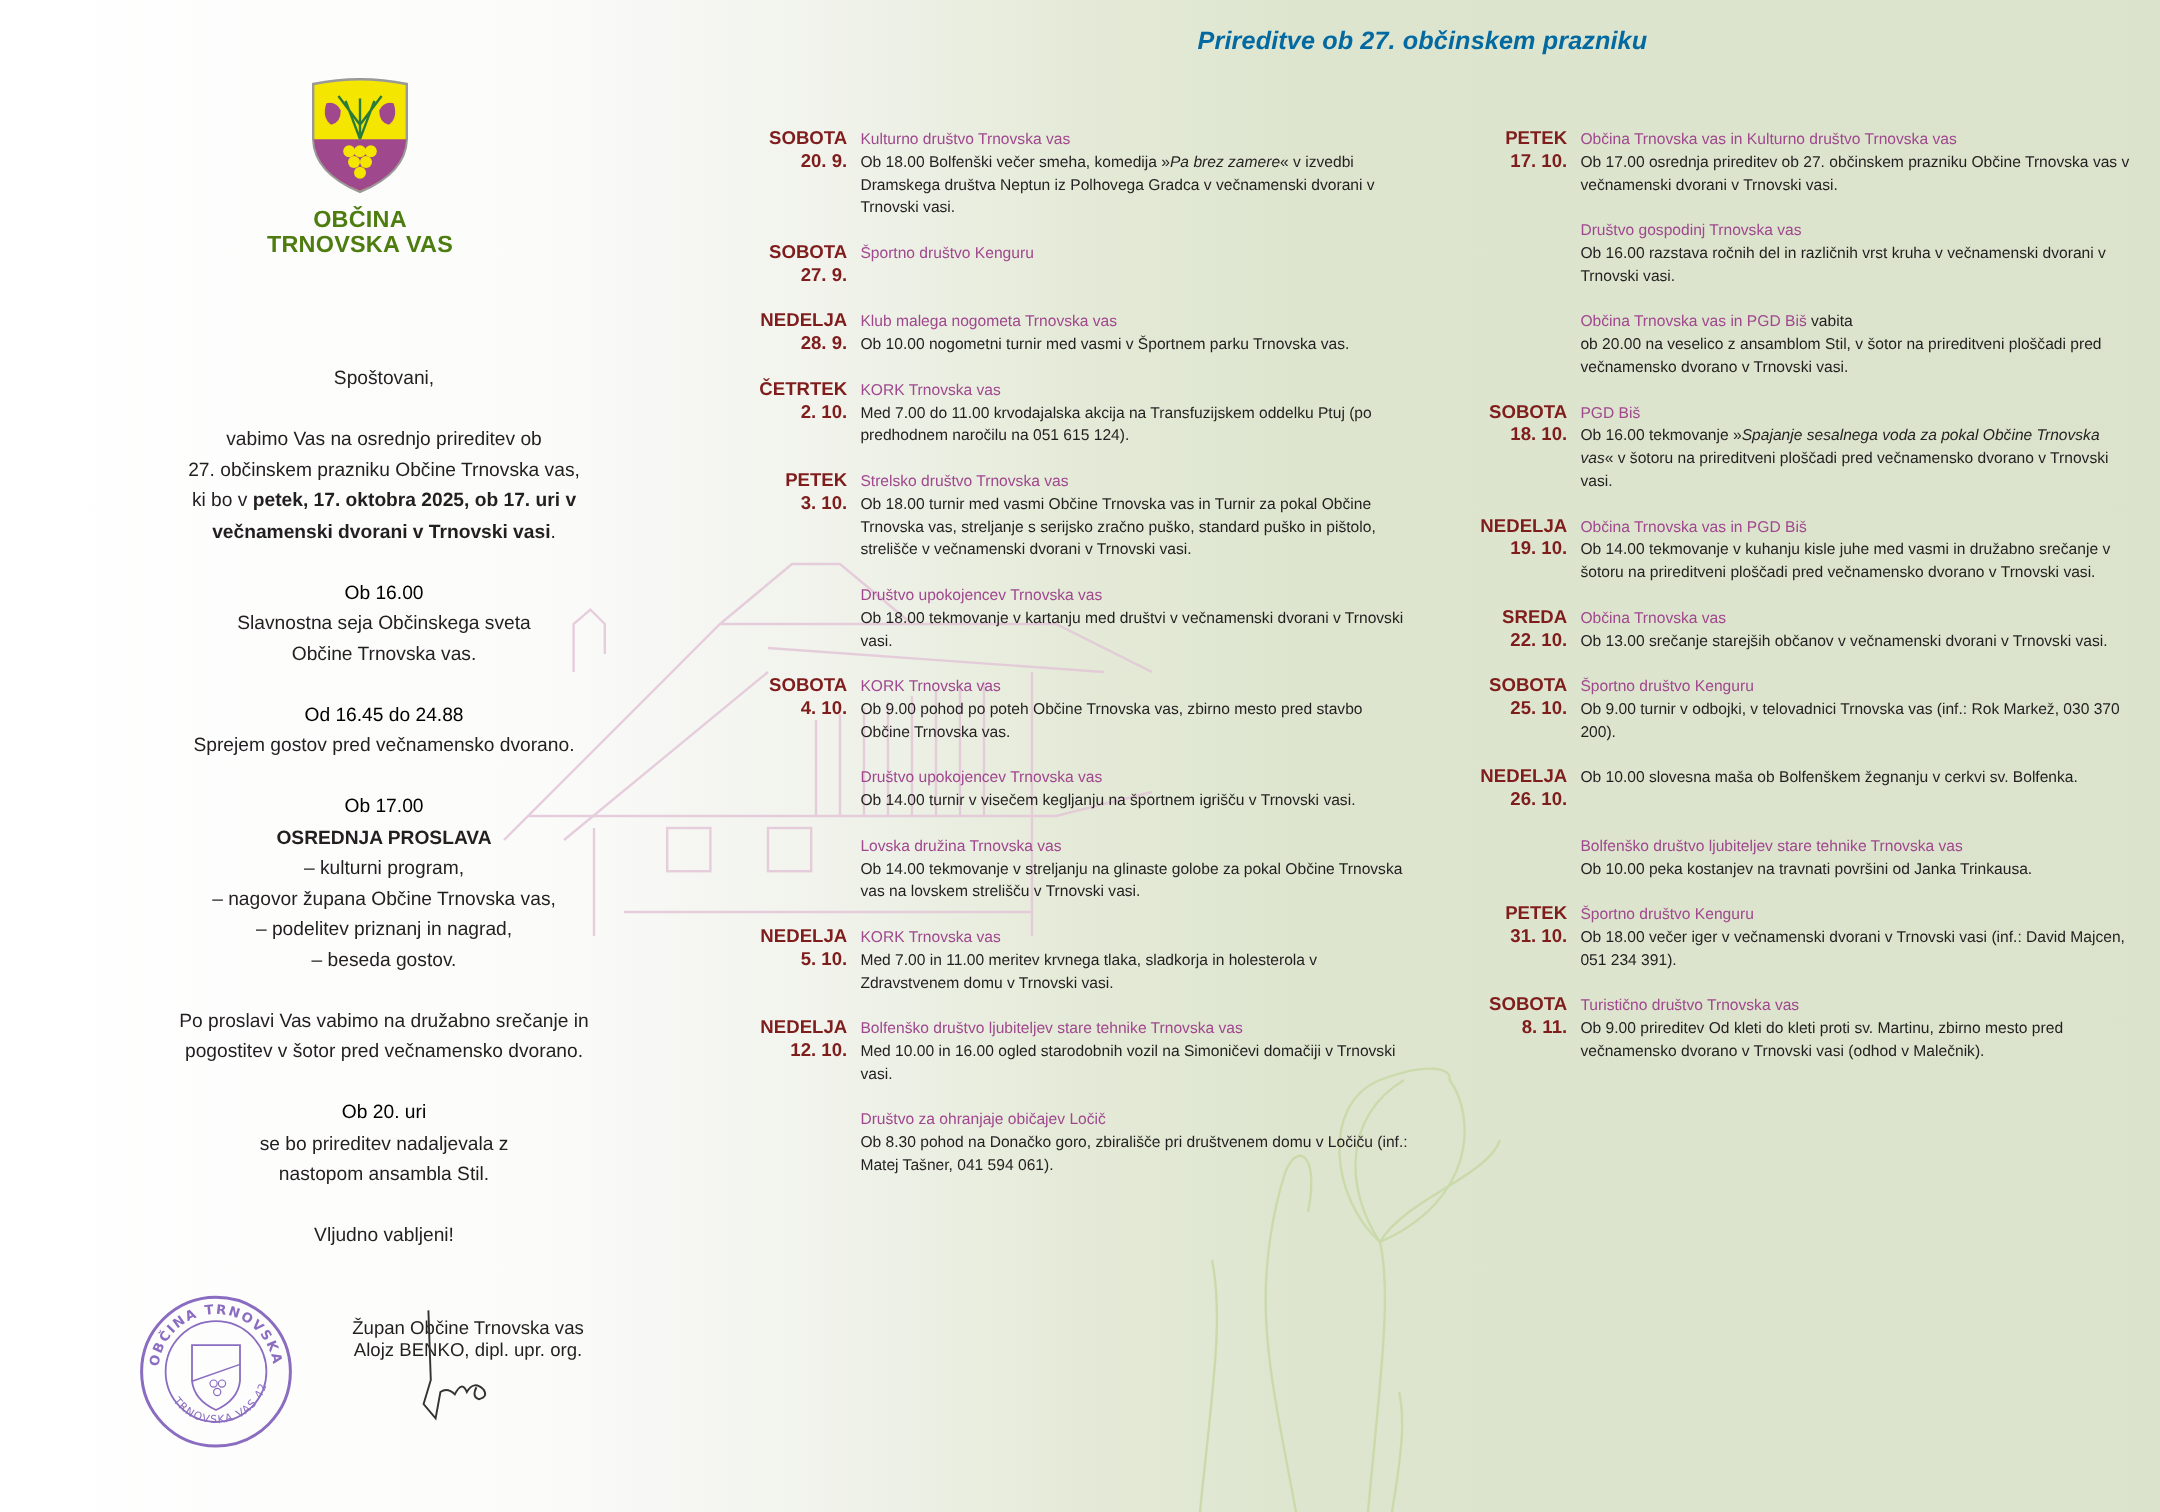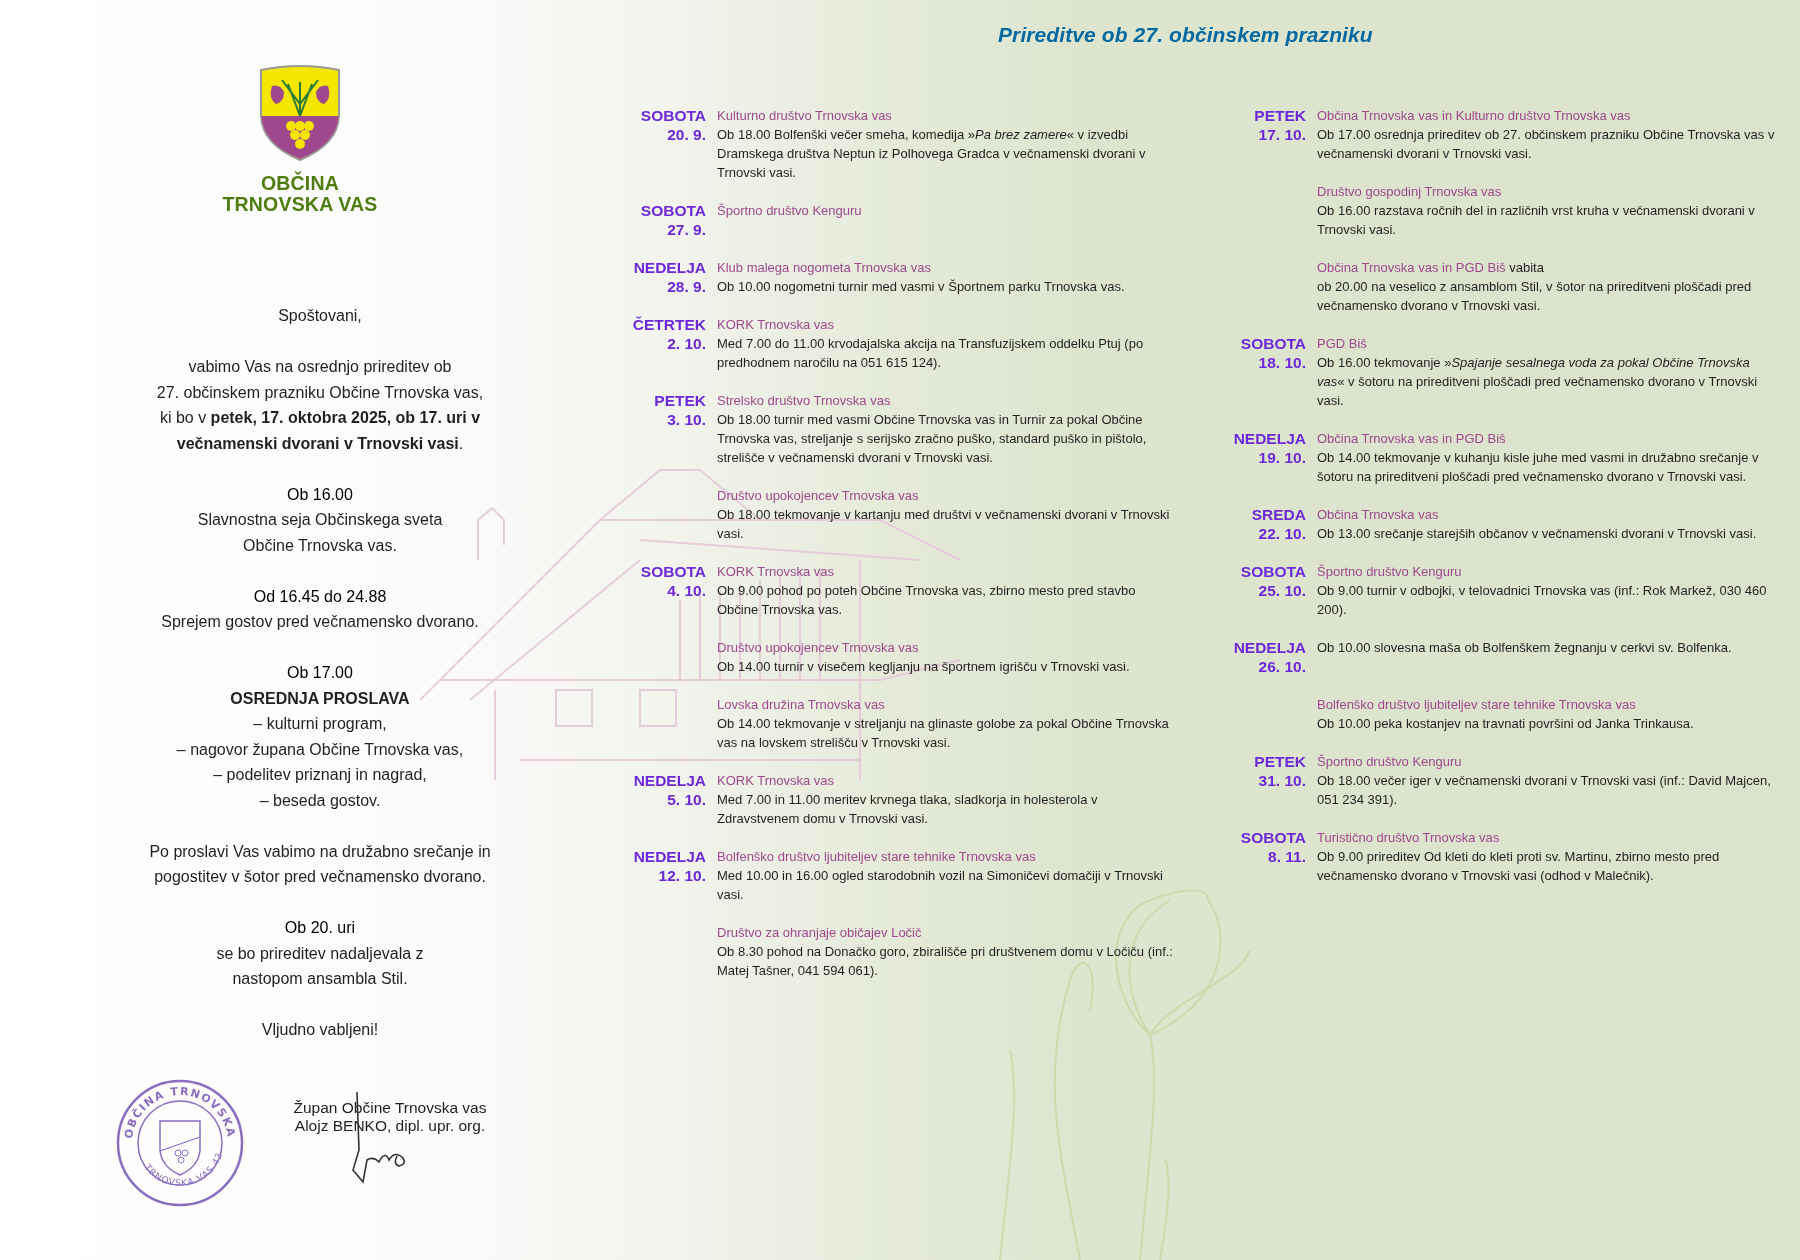--- a/index.html
+++ b/index.html
@@ -29,21 +29,21 @@
 
   
   .heading { position: absolute; left: 998px; top: 23px; font-size: 21px; font-style: italic; font-weight: bold;
     color: #0369a1; letter-spacing: 0.1px; }
 
   
   .col { position: absolute; top: 106px; width: 550px; }
   .col1 { left: 630px; }
   .col2 { left: 1230px; }
   .event { display: flex; margin-bottom: 19px; }
-  .date { width: 87px; flex: 0 0 87px; text-align: right; padding-right: 11px; color: #6d28d9; font-weight: bold;
+  .date { width: 87px; flex: 0 0 87px; text-align: right; padding-right: 11px; color: #7f1d1d; font-weight: bold;
     font-size: 15.5px; line-height: 19px; }
   .date .day { display: block; }
   .date .dm { display: block; }
   .body { flex: 1; font-size: 13px; line-height: 19px; }
   .org { color: #a0488e; }
   .desc { color: #231f20; }
   .desc i { font-style: italic; }
 </style>
 </head>
 <body>
@@ -327,21 +327,21 @@
           <div class="desc">Ob 13.00 srečanje starejših občanov v večnamenski dvorani v Trnovski vasi.</div>
         </div>
     </div>
     <div class="event">
       <div class="date">
           <span class="day">SOBOTA</span>
           <span class="dm">25. 10.</span>
         </div>
       <div class="body">
           <div class="org">Športno društvo Kenguru</div>
-          <div class="desc">Ob 9.00 turnir v odbojki, v telovadnici Trnovska vas (inf.: Rok Markež, 030 460 200).</div>
+          <div class="desc">Ob 9.00 turnir v odbojki, v telovadnici Trnovska vas (inf.: Rok Markež, 030 370 200).</div>
         </div>
     </div>
     <div class="event">
       <div class="date">
           <span class="day">NEDELJA</span>
           <span class="dm">26. 10.</span>
         </div>
       <div class="body">
           <div class="desc">Ob 10.00 slovesna maša ob Bolfenškem žegnanju v cerkvi sv. Bolfenka.</div>
         </div>

